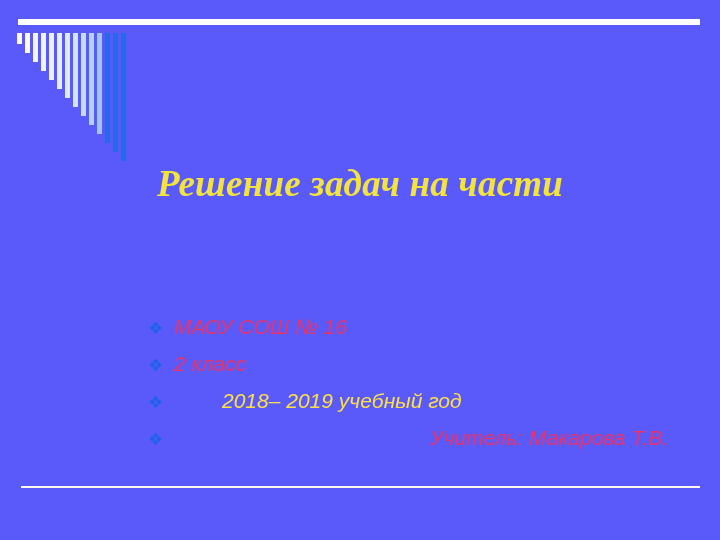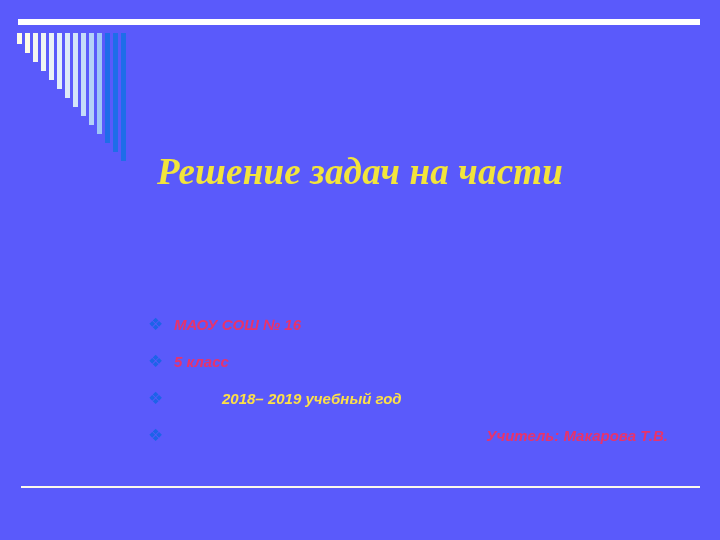--- a/index.html
+++ b/index.html
@@ -38,21 +38,21 @@
   #bar-motif .bar {
     position: absolute;
     top: 0;
     width: 5px;
   }
 
   
   #title {
     position: absolute;
     left: 60px;
-    top: 150px;
+    top: 162px;
     width: 600px;
     text-align: center;
     font-family: "Liberation Serif", "DejaVu Serif", serif;
     font-style: italic;
     font-weight: bold;
     font-size: 37px;
     line-height: 1.18;
     color: #f2e43c;
     letter-spacing: 0.2px;
   }
@@ -75,22 +75,22 @@
     width: 26px;
     font-size: 17px;
     line-height: 1;
     color: #1d63e8;
     font-family: "DejaVu Sans", sans-serif;
   }
   .bullet-text {
     flex: 1 1 auto;
     font-family: "Liberation Sans", "DejaVu Sans", sans-serif;
     font-style: italic;
-    font-weight: bold;
-    font-size: 15px;
+    font-weight: normal;
+    font-size: 21px;
     line-height: 1;
     color: #e8336b;
     white-space: pre;
   }
 
   
   #bottom-rule {
     position: absolute;
     left: 21px;
     top: 486px;
@@ -127,21 +127,21 @@
 
   <div id="bullets">
 
     <div class="bullet-row">
       <span class="bullet-marker" style="color: rgb(29, 99, 232);">❖</span>
       <span class="bullet-text" style="color: rgb(232, 51, 107);">МАОУ СОШ № 16</span>
     </div>
 
     <div class="bullet-row">
       <span class="bullet-marker" style="color: rgb(29, 99, 232);">❖</span>
-      <span class="bullet-text" style="color: rgb(232, 51, 107);">5 класс</span>
+      <span class="bullet-text" style="color: rgb(232, 51, 107);">2 класс</span>
     </div>
 
     <div class="bullet-row">
       <span class="bullet-marker" style="color: rgb(29, 99, 232);">❖</span>
       <span class="bullet-text" style="color: #fde047; margin-left: 48px;">2018– 2019 учебный год</span>
     </div>
 
     <div class="bullet-row">
       <span class="bullet-marker" style="color: rgb(29, 99, 232);">❖</span>
       <span class="bullet-text" style="color: rgb(232, 51, 107); text-align: right;">Учитель: Макарова Т.В.</span>

